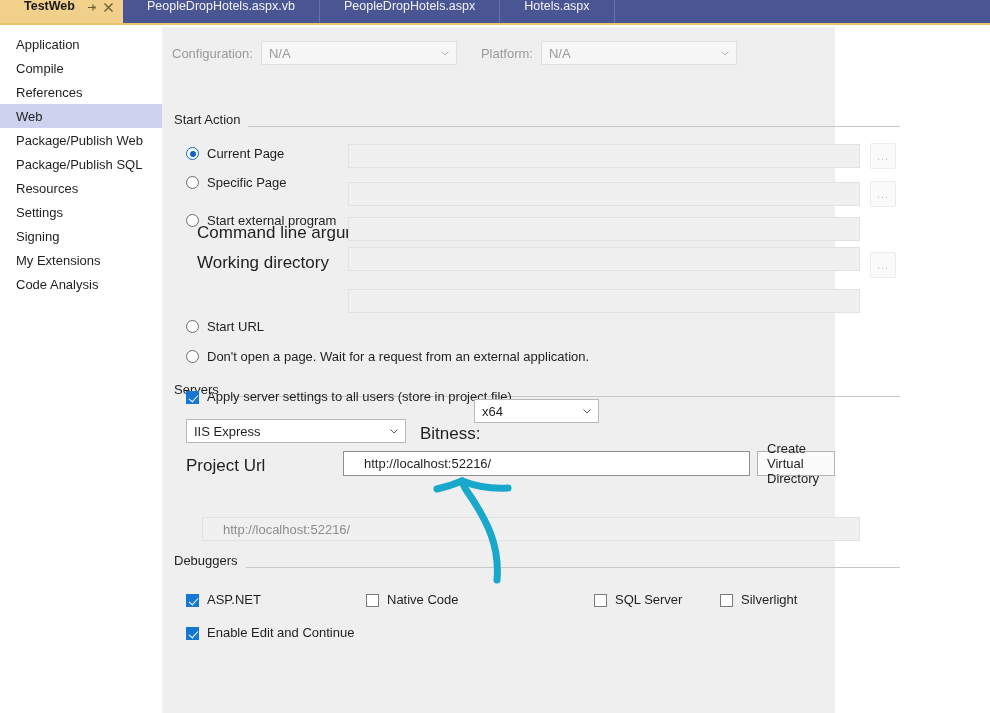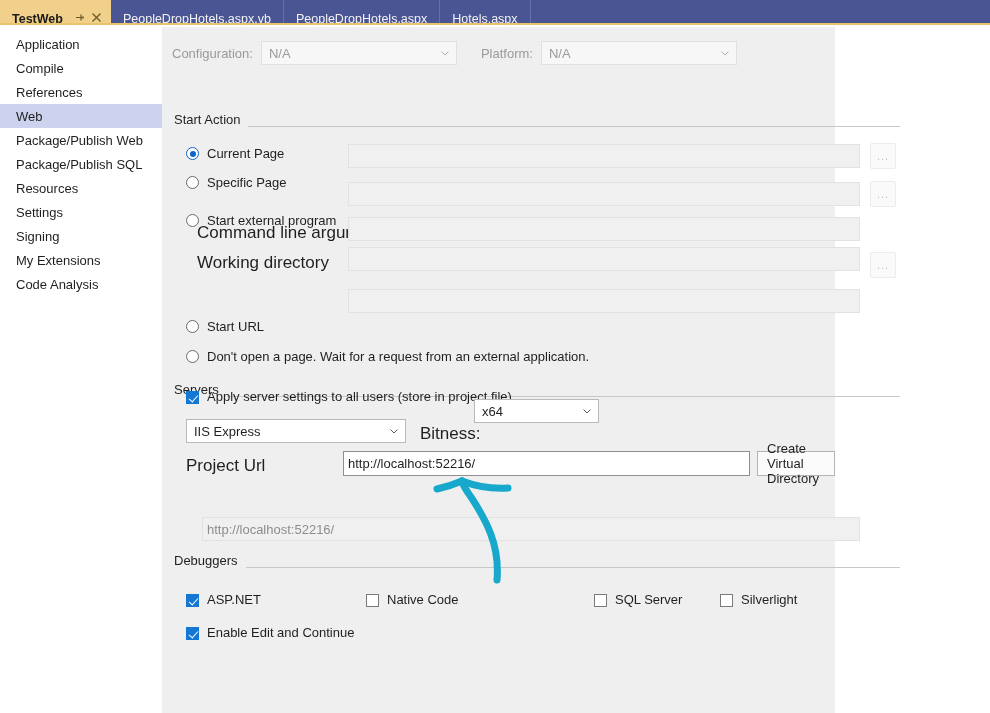--- a/index.html
+++ b/index.html
@@ -22,22 +22,22 @@
     position: absolute; left: 0; top: 0;
     width: 990px; height: 25px;
     background: #4a5694;
     display: flex; align-items: stretch;
   }
   .tabstrip::after {
     content: ""; position: absolute; left: 0; bottom: 0;
     width: 990px; height: 2px; background: #e9c46a;
   }
   .tab {
-    display: flex; align-items: flex-end;
-    padding: 0 12px;
+    display: flex; align-items: flex-start;
+    padding: 0 24px;
     font-size: 12.5px;
     color: #f2f2f5;
     border-right: 1px solid #6471ab;
     white-space: nowrap;
     cursor: default;
     user-select: none;
   }
   .tab.active {
     background: #f0d08a;
     color: #1a1a1a;
@@ -168,21 +168,21 @@
   }
   .cb-label { font-size: 13px; color: #1f1f1f; margin-left: 8px; white-space: nowrap; }
 
   
   .tbox {
     position: absolute;
     height: 24px;
     background: #f0f0f0;
     border: 1px solid #e2e2e2;
     display: flex; align-items: center;
-    padding: 0 4px;
+    padding: 0 20px;
     font-size: 13px; color: #8d8d8d;
   }
   .tbox.enabled {
     background: #ffffff; border: 1px solid #8f8f8f; color: #1f1f1f;
   }
 
   
   .btn-ellipsis {
     position: absolute;
     width: 26px; height: 26px;

